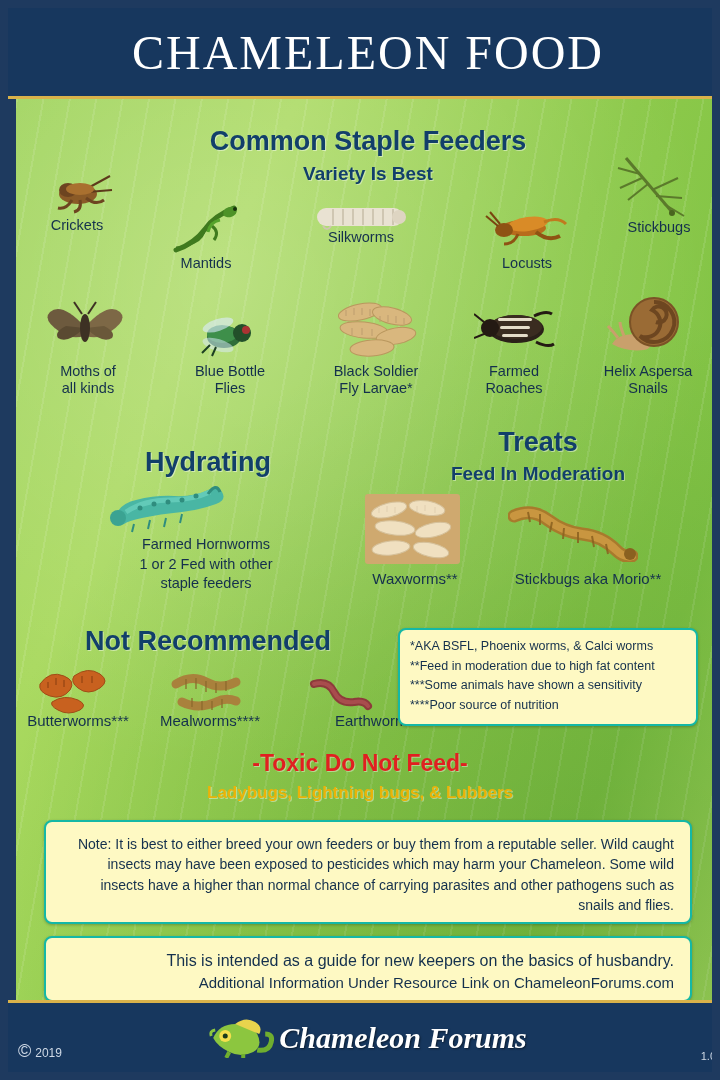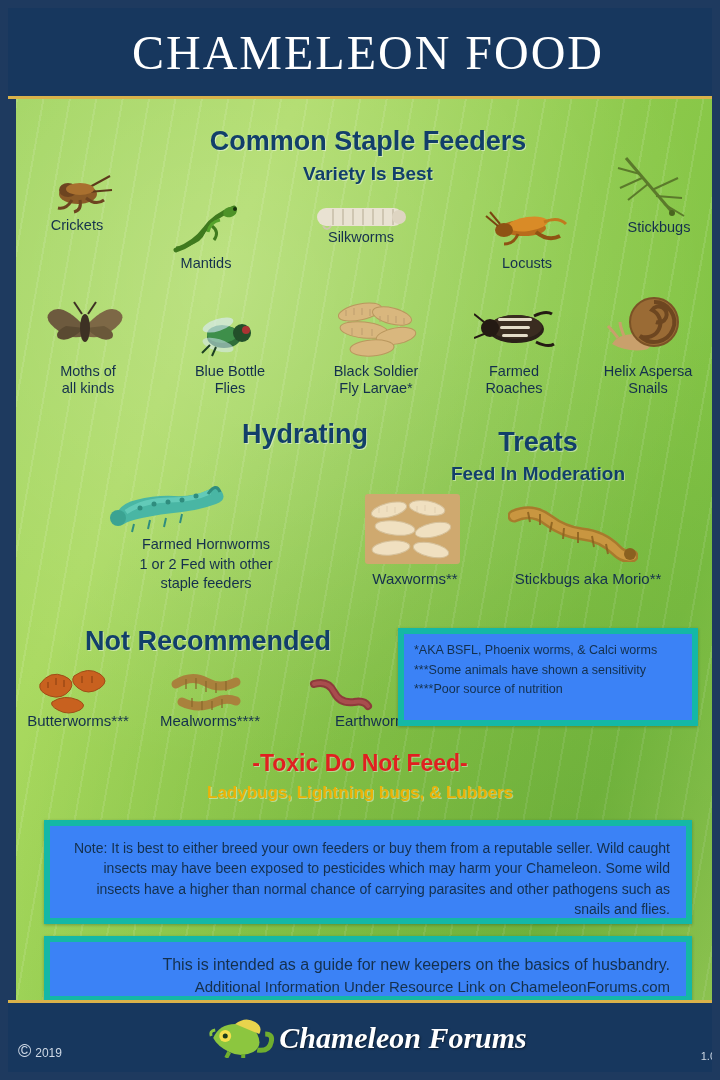--- a/index.html
+++ b/index.html
@@ -92,23 +92,23 @@
   .cap{
     position:absolute;
     font-size:14.5px;color:#14304d;text-align:center;line-height:1.2;
   }
   
   .critter{position:absolute;}
   .critter svg{display:block;}
   
   .notebox{
     position:absolute;
-    background:#3b82f6;
-    border:6px solid #14b8a6;
-    border-radius:0;
+    background:#fef9c3;
+    border:2px solid #14b8a6;
+    border-radius:8px;
     box-shadow:0 1px 3px rgba(0,0,0,.25);
     box-sizing:border-box;
   }
   .notebox p{
     margin:0;color:#14304d;font-size:14px;line-height:1.45;text-align:right;
   }
   .legend p{
     margin:0 0 4px 0;color:#14304d;font-size:12.5px;line-height:1.25;text-align:left;
   }
   .legend p:last-child{margin-bottom:0;}
@@ -282,21 +282,21 @@
       <path d="M8 50 q6 -10 22 -10 q10 0 14 6 q6 8 -4 10 q-18 2 -32 -6z" fill="#c9a06c"></path>
       <circle cx="50" cy="28" r="24" fill="#9a6b35"></circle>
       <path d="M50 28 m0 -20 a20 20 0 1 1 -14 34 a14 14 0 1 0 12 -26 a8 8 0 1 1 4 12" fill="none" stroke="#6d4620" stroke-width="4"></path>
       <circle cx="50" cy="28" r="24" fill="none" stroke="#7b5226" stroke-width="2"></circle>
       <path d="M14 44 q-6 -8 -10 -12 M20 42 q-4 -10 -4 -14" stroke="#c9a06c" stroke-width="3" fill="none"></path>
     </svg>
   </div>
   <div class="cap" style="left:576px;top:355px;width:128px;white-space:pre-line;">Helix Aspersa
 Snails</div>
 
-  <div class="sec-title" style="left:40px;top:411px;width:320px;text-align:right;">Hydrating</div>
+  <div class="sec-title" style="left:40px;top:439px;width:320px;text-align:center;">Hydrating</div>
 
   <div class="critter" style="left:96px;top:468px;">
     <svg width="122" height="58" viewBox="0 0 122 58">
       <path d="M10 44 q4 -16 22 -20 q20 -5 38 -4 q20 1 34 -6 q10 -5 14 2 q5 8 -6 12 q-16 6 -34 8 q-22 2 -40 6 q-14 3 -18 6 q-8 4 -10 -4z" fill="#49b6a4"></path>
       <path d="M22 36 q18 -12 44 -12 q22 0 40 -8" stroke="#69cfbd" stroke-width="5" fill="none" opacity=".8"></path>
       <g fill="#2f8d7e">
         <circle cx="36" cy="32" r="2.5"></circle>
           <circle cx="50" cy="28" r="2.5"></circle>
         <circle cx="64" cy="26" r="2.5"></circle>
           <circle cx="78" cy="24" r="2.5"></circle>
@@ -379,20 +379,21 @@
   <div class="critter" style="left:300px;top:668px;">
     <svg width="66" height="40" viewBox="0 0 66 40">
       <path d="M6 8 q14 -4 20 8 q6 12 20 10 q10 -2 14 4" stroke="#8d3b3b" stroke-width="8" fill="none" stroke-linecap="round"></path>
       <path d="M6 8 q14 -4 20 8 q6 12 20 10 q10 -2 14 4" stroke="#a84d4d" stroke-width="4" fill="none" stroke-linecap="round"></path>
     </svg>
   </div>
   <div class="cap" style="left:268px;top:704px;width:140px;font-size:15px;padding-left:29px;">Earthworms</div>
 
   <div class="notebox legend" style="left:390px;top:620px;width:300px;height:98px;padding:9px 10px;">
     <p>*AKA BSFL, Phoenix worms, &amp; Calci worms</p>
+    <p>**Feed in moderation due to high fat content</p>
     <p>***Some animals have shown a sensitivity</p>
     <p>****Poor source of nutrition</p>
   </div>
 
   <div class="toxic-title" style="left:0;top:742px;">-Toxic Do Not Feed-</div>
   <div class="toxic-sub" style="left:0;top:775px;">Ladybugs, Lightning bugs, &amp; Lubbers</div>
 
   <div class="notebox" style="left:36px;top:812px;width:648px;height:104px;padding:12px 16px;">
     <p>Note: It is best to either breed your own feeders or buy them from a reputable seller. Wild caught insects may have been exposed to pesticides which may harm your Chameleon. Some wild insects have a higher than normal chance of carrying parasites and other pathogens such as snails and flies.</p>
   </div>

